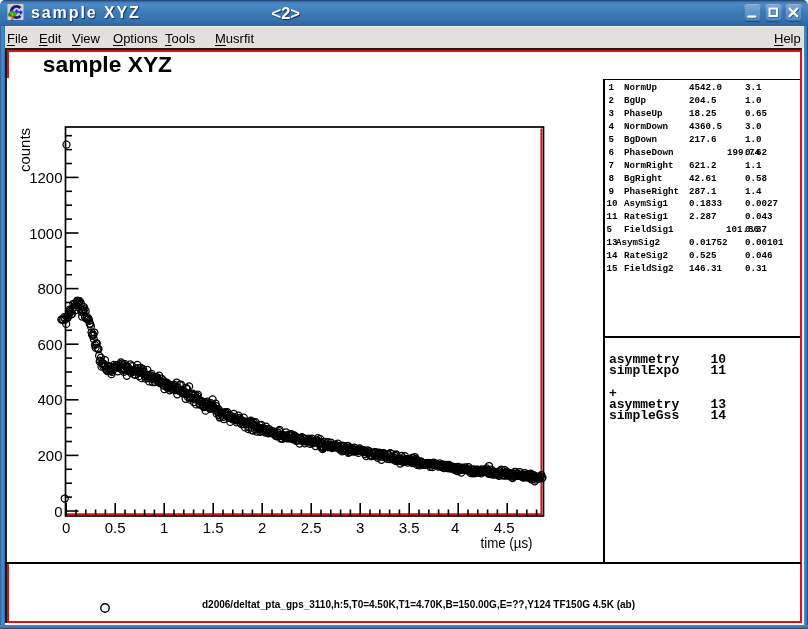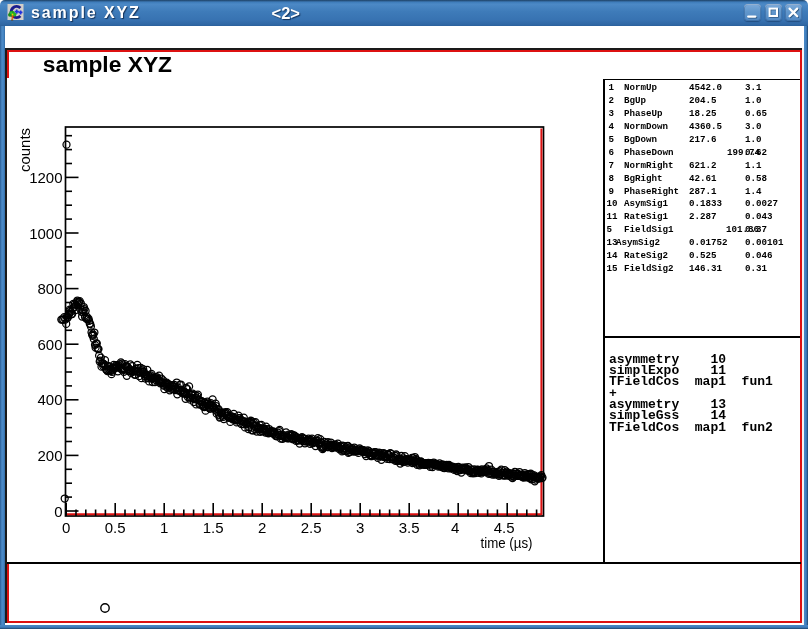--- a/index.html
+++ b/index.html
@@ -1094,26 +1094,25 @@
     </div>
 <div class="p" style="top:263.2px">
       <span style="left:606.5px">15</span>
       <span style="left:624px">FieldSig2</span>
       <span style="left:689px">146.31</span>
       <span style="left:745px">0.31</span>
     </div>
 
 <div class="t2" style="top:351.8px">asymmetry    10</div>
 <div class="t2" style="top:363.1px">simplExpo    11</div>
-<div class="t2" style="top:374.4px">TFieldCos  map1  fun1</div>
 <div class="t2" style="top:385.6px">+</div>
 <div class="t2" style="top:396.9px">asymmetry    13</div>
 <div class="t2" style="top:408.2px">simpleGss    14</div>
-<div class="t2" style="top:419.5px">TFieldCos  map1  fun2</div>
-
+
+<div id="info2">d2006/deltat_pta_gps_3110,h:5,T0=4.50K,T1=4.70K,B=150.00G,E=??,Y124 TF150G 4.5K (ab)</div>
 
 <div id="titlebar">
   <svg id="ticon" viewBox="0 0 16 17" style="overflow:visible">
     <rect x="0" y="0" width="16" height="16" fill="#d3cfc9"></rect>
     <path d="M12.9 4.0 A 5.5 5.5 0 1 0 12.9 12.0" fill="none" stroke="#1c1c8e" stroke-width="3"></path>
     <path d="M7.1 7.6 h4.2 M9.2 5.5 v4.2 M11.2 8.4 h3.8 M13.1 6.5 v4.0" stroke="#2030e0" stroke-width="1.7" fill="none"></path>
     <circle cx="4.5" cy="9.7" r="2.9" fill="#22a022"></circle>
     <circle cx="2.4" cy="10.8" r="1.9" fill="#1e8e1e"></circle>
     <circle cx="6.9" cy="10.6" r="2.1" fill="#26b026"></circle>
     <circle cx="3.6" cy="9.0" r="1.0" fill="#33cc33"></circle>
@@ -1137,20 +1136,29 @@
         </svg>
   </div>
   <div class="wbtn" style="left:784.5px">
     <svg width="17" height="17" viewBox="0 0 17 17">
           <path d="M5.4 5.4 L13.0 13.0 M13.0 5.4 L5.4 13.0" stroke="#2a5580" stroke-width="2.3" stroke-linecap="round"></path>
           <path d="M4.6 4.6 L12.2 12.2 M12.2 4.6 L4.6 12.2" stroke="#fff" stroke-width="2.3" stroke-linecap="round"></path>
         </svg>
   </div>
 </div>
 
+<div id="menubar">
+  <div class="mi" style="left:7px"><u>F</u>ile</div>
+  <div class="mi" style="left:39px"><u>E</u>dit</div>
+  <div class="mi" style="left:72px"><u>V</u>iew</div>
+  <div class="mi" style="left:113px"><u>O</u>ptions</div>
+  <div class="mi" style="left:165px"><u>T</u>ools</div>
+  <div class="mi" style="left:215px"><u>M</u>usrfit</div>
+  <div class="mi" style="left:774px"><u>H</u>elp</div>
+</div>
 <div id="menuline"></div>
 
 <div id="bleft"></div>
     <div id="bleftd"></div>
 <div id="brightw"></div>
     <div id="bright"></div>
 <div id="bbotd"></div>
     <div id="bbot"></div>
 
 </div>

